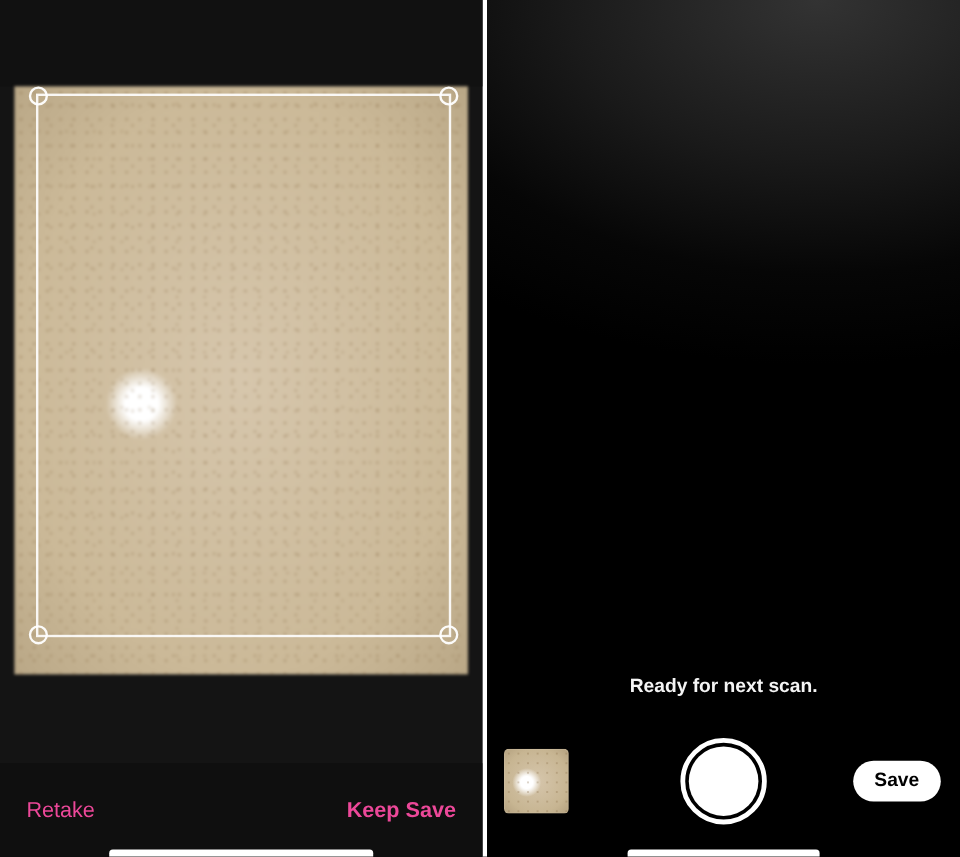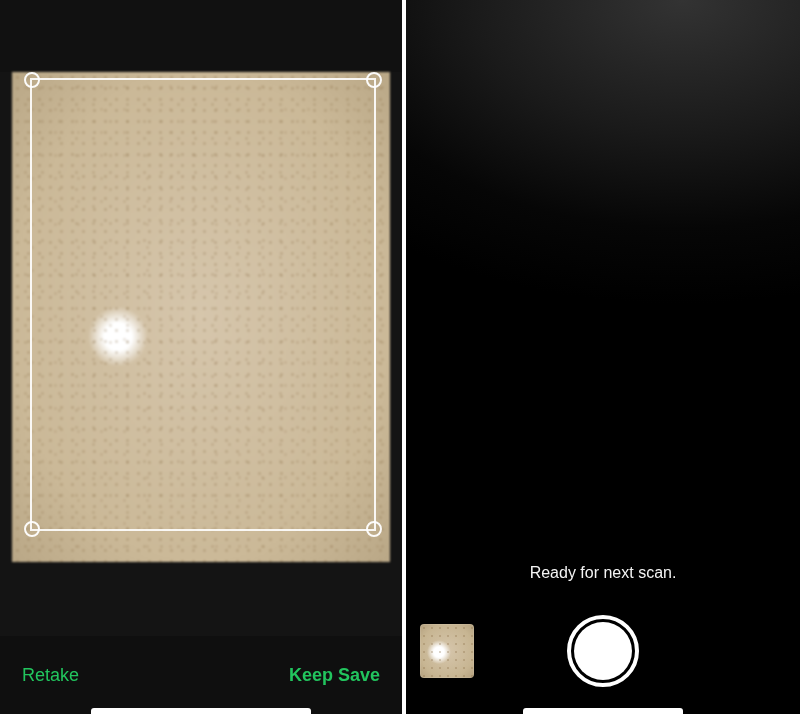--- a/index.html
+++ b/index.html
@@ -64,21 +64,21 @@
       position: absolute;
       left: 0; right: 0; bottom: 0;
       height: 78px;
       background: #0f0f0f;
       display: flex;
       justify-content: space-between;
       align-items: center;
       padding: 0 22px;
     }
     .retake-btn, .keep-btn {
-      color: #22c55e;
+      color: #ec4899;
       font-size: 18px;
       background: none;
       border: none;
       cursor: pointer;
     }
     .keep-btn { font-weight: 600; }
     .home-indicator-left {
       position: absolute;
       bottom: 0; left: 50%;
       transform: translateX(-50%);
@@ -94,21 +94,21 @@
       background:
         radial-gradient(ellipse 600px 380px at 70% 0%, #333 0%, #1a1a1a 35%, #060606 60%, #000 80%);
     }
     .status-text {
       position: absolute;
       width: 100%;
       top: 564px;
       text-align: center;
       color: #f4f4f4;
       font-size: 16px;
-      font-weight: 400;
+      font-weight: 700;
     }
     .bottom-bar-right {
       position: absolute;
       left: 0; right: 0;
       bottom: 18px;
       height: 90px;
       display: flex;
       align-items: center;
     }
     .thumbnail {
@@ -193,15 +193,16 @@
   <div class="camera-dark"></div>
   <div class="status-text">Ready for next scan.</div>
 
   <div class="bottom-bar-right">
     <div class="thumbnail">
       <div class="tn-noise"></div>
     </div>
     <div class="shutter-outer">
       <div class="shutter-inner"></div>
     </div>
+    <button class="save-btn">Save</button>
   </div>
   <div class="home-indicator-right"></div>
 </div>
 
 </body></html>

